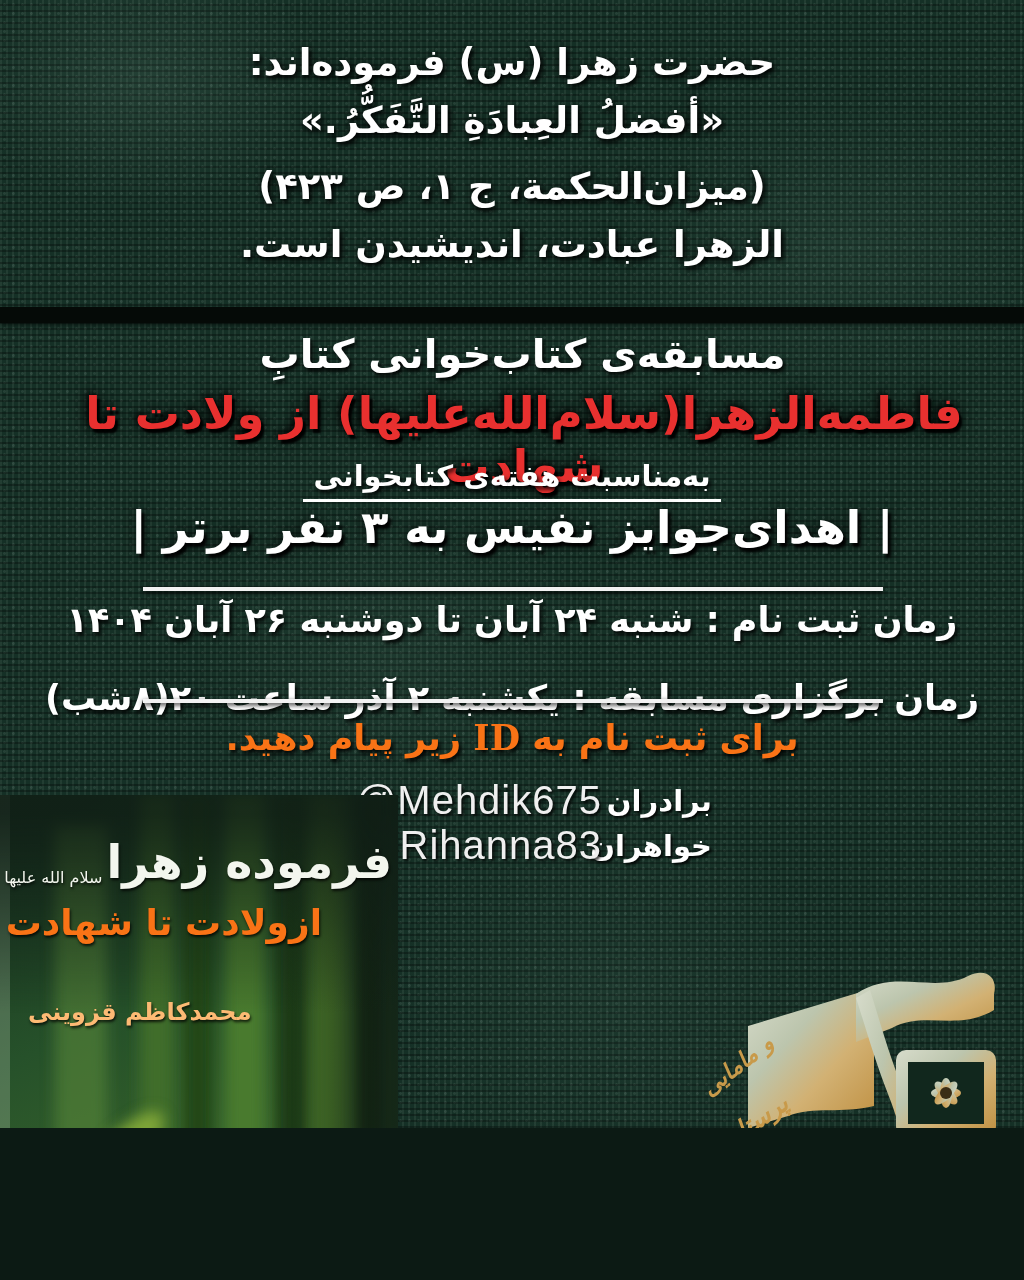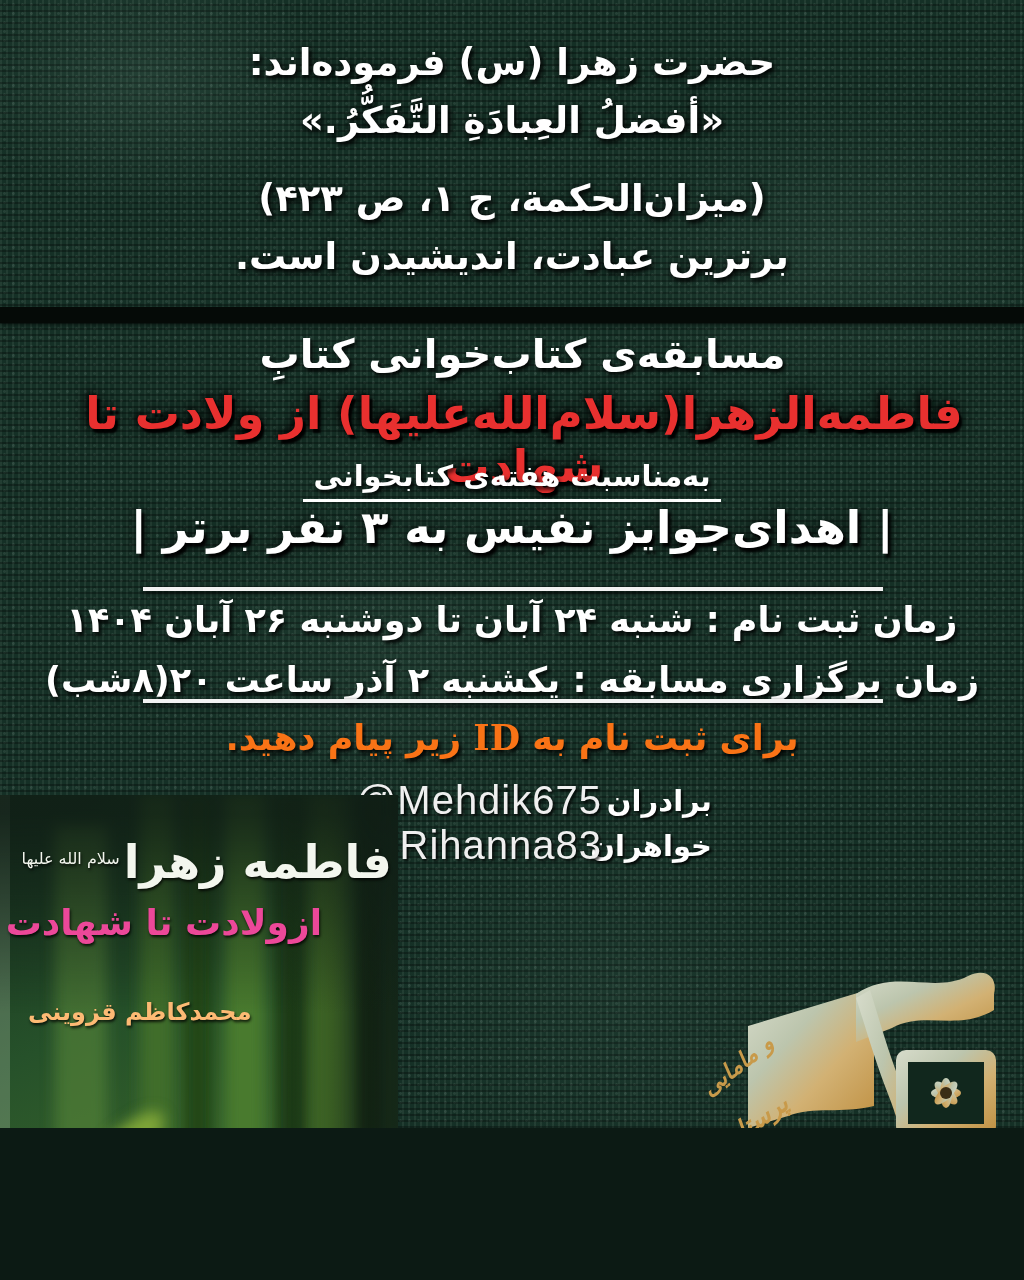--- a/index.html
+++ b/index.html
@@ -28,21 +28,21 @@
       radial-gradient(260px 180px at 14% 7%, rgba(160,200,180,.10), transparent 70%),
       radial-gradient(320px 220px at 82% 22%, rgba(150,190,170,.08), transparent 70%),
       radial-gradient(280px 220px at 38% 58%, rgba(140,180,160,.07), transparent 70%),
       radial-gradient(320px 260px at 60% 88%, rgba(140,180,160,.06), transparent 70%);
     pointer-events: none;
   }
   .txt { position: absolute; left: 0; width: 100%; text-align: center; color: #fff; }
 
   .quote-block { top: 34px; font-weight: bold; font-size: 37px; line-height: 58px;
     text-shadow: 2px 3px 5px rgba(0,0,0,.95), 0 0 10px rgba(0,0,0,.6); }
-  .quote-source { margin-top: 20px; }
+  .quote-source { margin-top: 8px; }
 
   .black-bar { position: absolute; left: 0; top: 307px; width: 100%; height: 16px;
     background: #050a07; box-shadow: 0 2px 5px rgba(0,0,0,.6); }
 
   .intro { top: 331px; font-weight: bold; font-size: 40px;
     text-shadow: 2px 3px 4px rgba(0,0,0,.95); padding-left: 21px; }
 
   .book-title-red { top: 387px; font-weight: bold; font-size: 45px; color: #e8302f;
     letter-spacing: 1px;
     text-shadow: 3px 4px 2px rgba(0,0,0,.95), -2px -2px 6px rgba(0,0,0,.85), 0 0 18px rgba(0,0,0,.9); padding-left: 24px; }
@@ -54,21 +54,21 @@
   .prizes { top: 501px; font-weight: bold; font-size: 45px;
     text-shadow: 3px 4px 3px rgba(0,0,0,.95), 0 0 14px rgba(0,0,0,.8); }
 
   .hr { position: absolute; left: 143px; width: 740px; height: 4px; background: #f2f2f2;
     box-shadow: 0 2px 5px rgba(0,0,0,.85); }
   .hr-top { top: 587px; }
   .hr-bottom { top: 699px; }
 
   .sched { font-weight: bold; font-size: 35px; text-shadow: 2px 3px 4px rgba(0,0,0,.95); }
   .sched-reg { top: 600px; }
-  .sched-event { top: 660px; }
+  .sched-event { top: 678px; }
 
   .register-note { top: 717px; font-weight: bold; font-size: 35px; color: #f97316;
     text-shadow: 2px 3px 4px rgba(0,0,0,.95); }
   .register-note .id-latin { font-family: "DejaVu Serif", serif; font-weight: bold; }
 
   .contacts { position: absolute; top: 778px; right: 312px; }
   .contact-row { display: flex; direction: rtl; align-items: center; height: 45px; }
   .contact-label { width: 92px; text-align: center; color: #fff; font-weight: bold;
     font-size: 29px; text-shadow: 2px 2px 3px rgba(0,0,0,.9); }
   .contact-handle { direction: ltr; margin-right: 18px; color: #efefef;
@@ -80,42 +80,42 @@
   .book-cover svg.cover-art { position: absolute; inset: 0; }
   .cover-fade { position: absolute; inset: 0;
     background:
       linear-gradient(to top, rgba(16,30,22,0) 55%, rgba(16,30,22,.85) 96%),
       linear-gradient(to right, rgba(16,30,22,0) 72%, rgba(16,30,22,.85) 99%),
       linear-gradient(to bottom, rgba(16,30,22,0) 80%, rgba(16,30,22,.35) 100%); }
   .cover-title-row { position: absolute; top: 44px; right: 6px; display: flex;
     direction: rtl; align-items: flex-start; color: #f3f6ee;
     text-shadow: 1px 2px 3px rgba(0,0,0,.8); }
   .cover-title { font-size: 46px; font-weight: bold; line-height: 1; }
-  .cover-title-small { font-size: 16px; margin-top: 10px; margin-right: 4px; white-space: nowrap; }
+  .cover-title-small { font-size: 16px; margin-top: 29px; margin-right: 4px; white-space: nowrap; }
   .cover-subtitle { position: absolute; top: 107px; right: 76px; font-size: 36px;
-    font-weight: bold; color: #ec4899; text-shadow: 1px 2px 3px rgba(0,0,0,.8); white-space: nowrap; }
+    font-weight: bold; color: #f97316; text-shadow: 1px 2px 3px rgba(0,0,0,.8); white-space: nowrap; }
   .cover-author { position: absolute; top: 203px; left: 28px; font-size: 24px;
     font-weight: bold; color: #fdba74; text-shadow: 1px 2px 3px rgba(0,0,0,.8); white-space: nowrap; }
 
   
   .emblem { position: absolute; right: 6px; top: 948px; width: 322px; height: 322px; }
   .emblem text { font-family: "DejaVu Sans", sans-serif; font-style: italic; font-weight: bold; }
 </style>
 </head>
 <body>
 
 <div id="poster">
   <div class="weave"></div>
   <div class="mottle"></div>
 
   <div class="txt quote-block" dir="rtl">
     <div>حضرت زهرا (س) فرموده‌اند:</div>
     <div>«أفضلُ العِبادَةِ التَّفَكُّرُ.»</div>
     <div class="quote-source">(میزان‌الحکمة، ج ۱، ص ۴۲۳)</div>
-    <div>برترین عبادت، اندیشیدن است.</div>
+    <div>الزهرا عبادت، اندیشیدن است.</div>
   </div>
 
   <div class="black-bar"></div>
 
   <div class="txt intro" dir="rtl">مسابقه‌ی کتاب‌خوانی کتابِ</div>
   <div class="txt book-title-red" dir="rtl">فاطمه‌الزهرا(سلام‌الله‌علیها) از ولادت تا شهادت</div>
   <div class="txt occasion" dir="rtl">
     <span>به‌مناسبت هفته‌ی کتابخوانی</span>
   </div>
   <div class="txt prizes" dir="rtl">| اهدای‌جوایز نفیس به ۳ نفر برتر |</div>
@@ -168,21 +168,21 @@
         <ellipse cx="120" cy="360" rx="58" ry="20" fill="#7fa638" transform="rotate(-45 120 360)"></ellipse>
         <ellipse cx="90" cy="420" rx="88" ry="34" fill="#8fae3a" transform="rotate(-28 90 420)"></ellipse>
         <ellipse cx="160" cy="452" rx="72" ry="26" fill="#a7c44c" transform="rotate(18 160 452)"></ellipse>
         <ellipse cx="55" cy="470" rx="72" ry="30" fill="#7ca032" transform="rotate(-8 55 470)"></ellipse>
         <ellipse cx="225" cy="472" rx="60" ry="22" fill="#94b83e" transform="rotate(30 225 472)"></ellipse>
       </g>
       <rect x="0" y="0" width="10" height="485" fill="#9fb49b" opacity="0.35"></rect>
     </svg>
     <div class="cover-fade"></div>
     <div class="cover-title-row">
-      <span class="cover-title">فاطمه زهرا</span>
+      <span class="cover-title">فرموده زهرا</span>
       <span class="cover-title-small">سلام الله علیها</span>
     </div>
     <div class="cover-subtitle" dir="rtl">ازولادت تا شهادت</div>
     <div class="cover-author" dir="rtl">محمدکاظم قزوینی</div>
   </div>
 
   <svg class="emblem" viewBox="0 0 322 322">
     <defs>
       <linearGradient id="metal" x1="0" y1="0" x2="1" y2="1">
         <stop offset="0" stop-color="#d7dccb"></stop>

